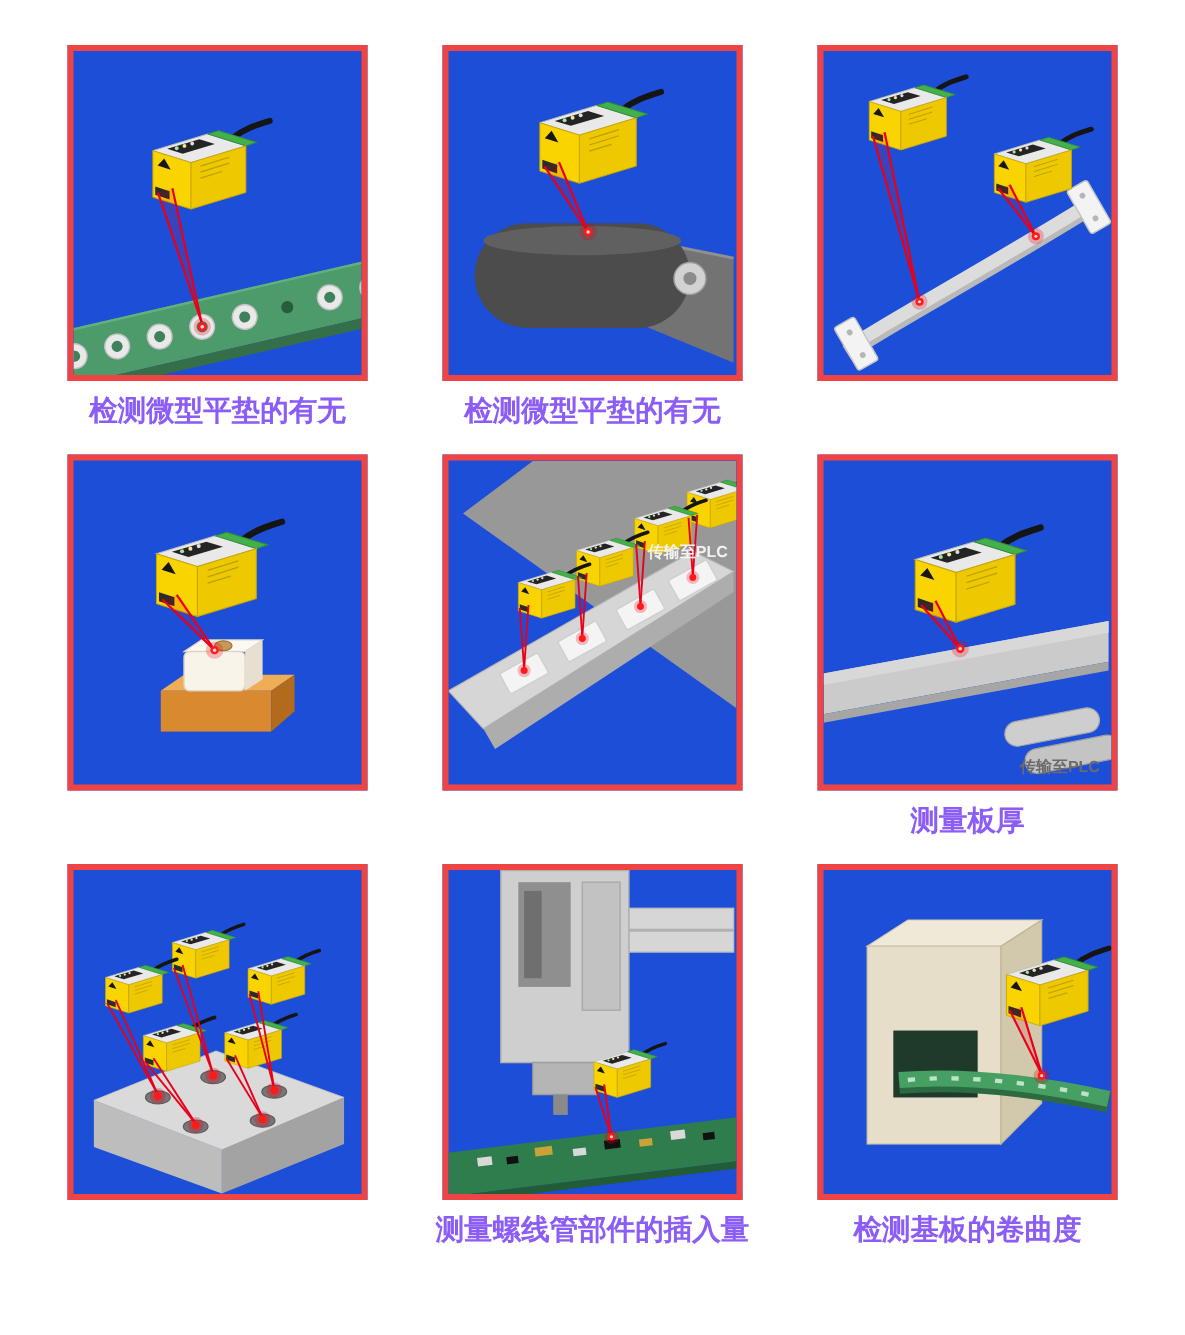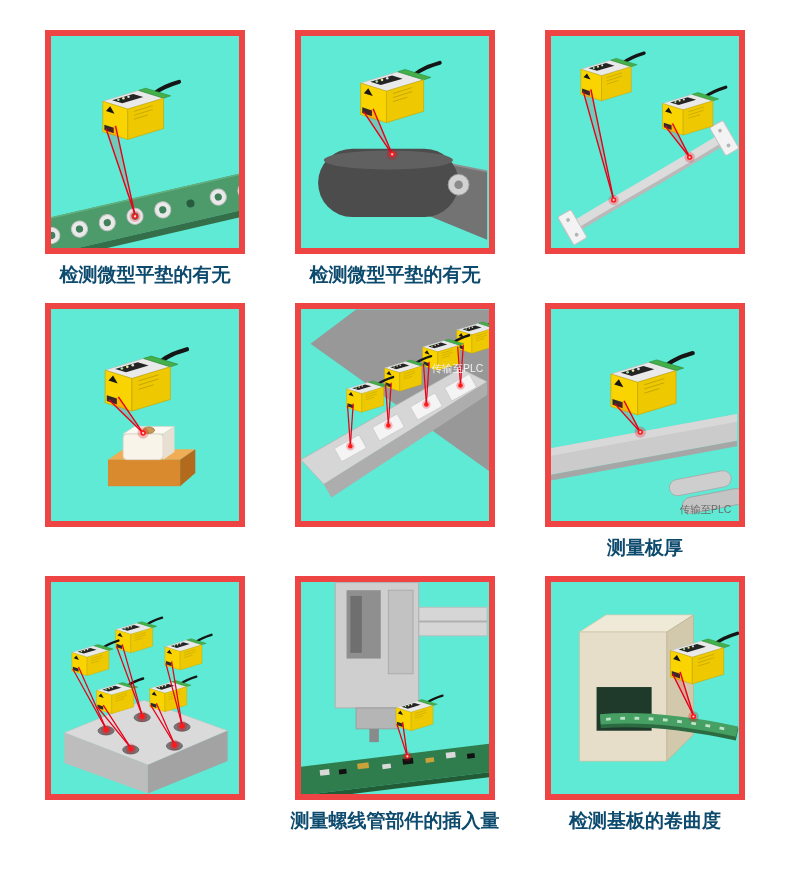--- a/index.html
+++ b/index.html
@@ -17,30 +17,31 @@
   .grid {
     display: grid;
     grid-template-columns: repeat(3, 200px);
     justify-content: space-between;
     row-gap: 16px;
   }
   .cell { display: flex; flex-direction: column; align-items: center; }
   .imgbox {
     width: 200px;
     height: 224px;
-    border: 6px solid #ef4444;
-    background: #5eead4;
+    border: 4px solid #ef4444;
+    background: #1d4ed8;
     overflow: hidden;
+    font-weight: bold;
   }
   .imgbox svg { display: block; width: 100%; height: 100%; }
   .caption {
     margin-top: 9px;
     font-size: 19px;
     font-weight: 700;
-    color: #0c4a6e;
+    color: #8b5cf6;
     white-space: nowrap;
     line-height: 1.25;
     text-align: center;
   }
   .defs-holder { position: absolute; width: 0; height: 0; overflow: hidden; }
   .anno { font-size: 11px; font-family: "Liberation Sans", "DejaVu Sans", sans-serif; }
 </style>
 </head>
 <body>
 

